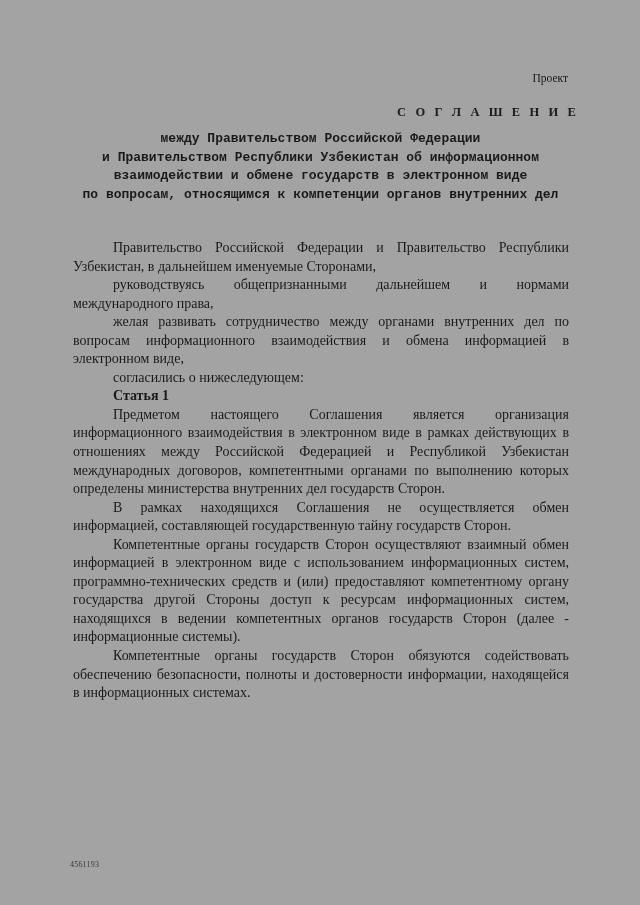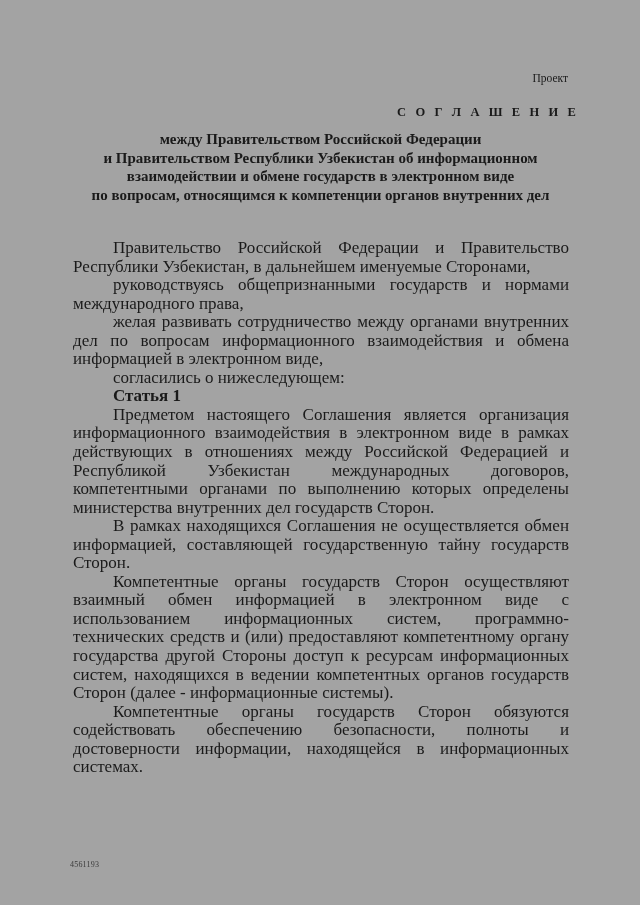--- a/index.html
+++ b/index.html
@@ -45,39 +45,40 @@
   .doc-title {
     font-size: 12.5px;
     font-weight: bold;
     letter-spacing: 3.1px;
     line-height: 19px;
     margin: 0 0 8px 0;
     padding-left: 3px;
     text-align: right;
   }
   .doc-subtitle {
-    font-size: 15px;
+    font-size: 13px;
     font-weight: bold;
     line-height: 18.6px;
     margin: 0;
+    font-family: Liberation Mono, monospace;
   }
   .doc-subtitle span {
     display: block;
     white-space: nowrap;
   }
   
   .body-block {
     position: absolute;
     top: 239px;
     left: 73px;
     width: 496px;
   }
   p.para {
     margin: 0;
-    font-size: 17px;
+    font-size: 14px;
     line-height: 18.55px;
     text-align: justify;
     text-indent: 40px;
     text-justify: inter-word;
     hyphens: none;
   }
   .article-heading {
     margin: 18.5px 0 18.5px 0;
     font-size: 12.1px;
     line-height: 18.55px;
@@ -109,21 +110,21 @@
       <span>между Правительством Российской Федерации</span>
       <span>и Правительством Республики Узбекистан об информационном</span>
       <span>взаимодействии и обмене государств в электронном виде</span>
       <span>по вопросам, относящимся к компетенции органов внутренних дел</span>
     </div>
   </div>
 
   <div class="body-block">
 
     <p class="para">Правительство Российской Федерации и Правительство Республики Узбекистан, в дальнейшем именуемые Сторонами,</p>
-    <p class="para">руководствуясь общепризнанными государств и нормами международного права,</p>
+    <p class="para">руководствуясь общепризнанными дальнейшем и нормами международного права,</p>
     <p class="para">желая развивать сотрудничество между органами внутренних дел по вопросам информационного взаимодействия и обмена информацией в электронном виде,</p>
     <p class="para">согласились о нижеследующем:</p>
 
     <p class="para article-heading">Статья 1</p>
 
     <p class="para">Предметом настоящего Соглашения является организация информационного взаимодействия в электронном виде в рамках действующих в отношениях между Российской Федерацией и Республикой Узбекистан международных договоров, компетентными органами по выполнению которых определены министерства внутренних дел государств Сторон.</p>
     <p class="para">В рамках находящихся Соглашения не осуществляется обмен информацией, составляющей государственную тайну государств Сторон.</p>
     <p class="para">Компетентные органы государств Сторон осуществляют взаимный обмен информацией в электронном виде с использованием информационных систем, программно-технических средств и (или) предоставляют компетентному органу государства другой Стороны доступ к ресурсам информационных систем, находящихся в ведении компетентных органов государств Сторон (далее - информационные системы).</p>
     <p class="para">Компетентные органы государств Сторон обязуются содействовать обеспечению безопасности, полноты и достоверности информации, находящейся в информационных системах.</p>
 

